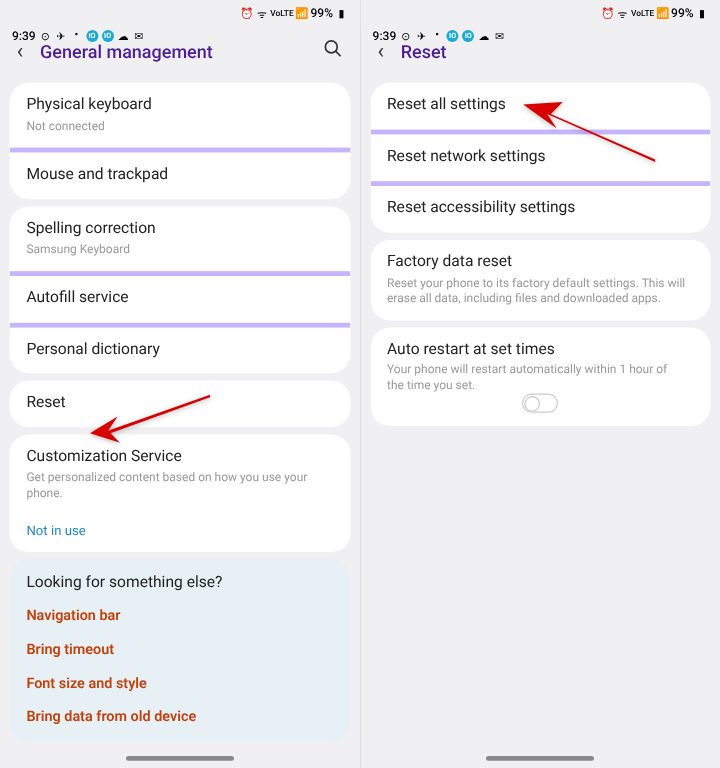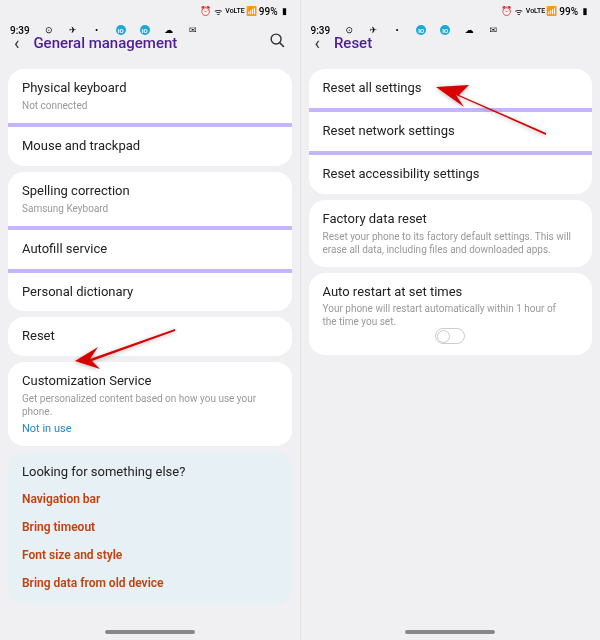--- a/index.html
+++ b/index.html
@@ -31,21 +31,21 @@
       align-items: center;
       padding: 4px 10px;
       font-size: 10px;
       font-weight: 500;
       background: #f0f0f3;
       height: 22px;
     }
     .status-left {
       display: flex;
       align-items: center;
-      gap: 14px;
+      gap: 3px;
       margin-top: 38px;
     }
     .status-right {
       display: flex;
       align-items: center;
       gap: 2px;
     }
     .status-icon {
       width: 10px;
       height: 10px;
@@ -120,21 +120,21 @@
     }
     .row-sub {
       font-size: 10px;
       color: #999;
       margin-top: 2px;
       line-height: 1.3;
     }
     .row-link {
       font-size: 11px;
       color: #2189c9;
-      margin-top: 4px;
+      margin-top: 18px;
     }
     .help-title {
       font-size: 13px;
       color: #222;
       padding: 12px 14px 6px;
     }
     .help-link {
       font-size: 12px;
       color: #c2410c;
       font-weight: 600;

